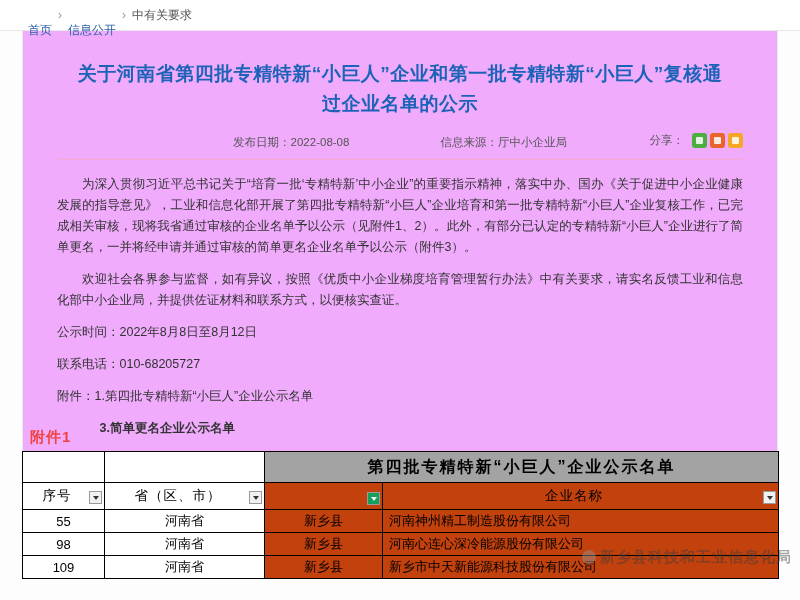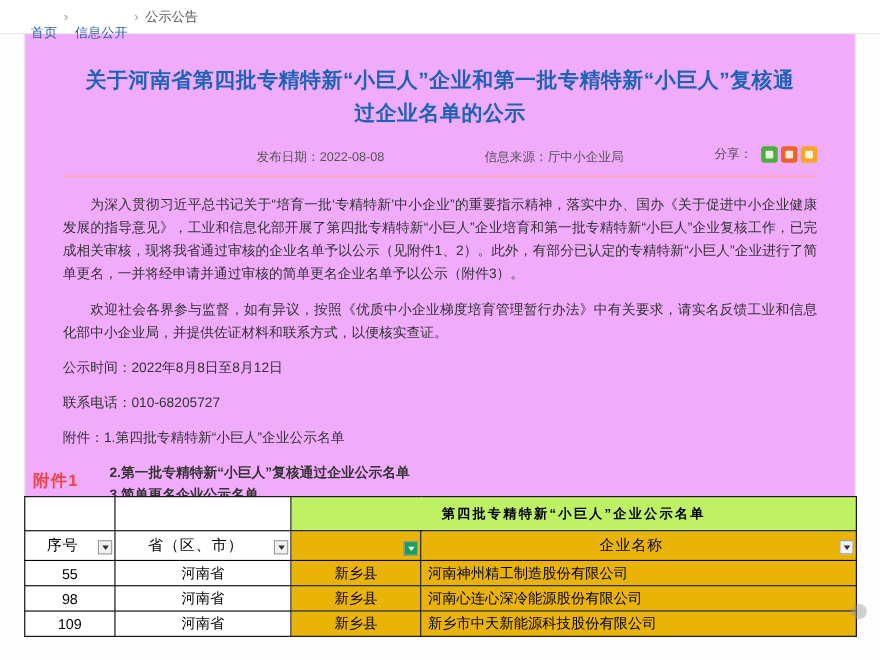--- a/index.html
+++ b/index.html
@@ -66,21 +66,21 @@
     margin: 10px 14px 16px 14px;
   }
 
   
   .meta {
     display: flex;
     align-items: flex-start;
     justify-content: center;
     font-size: 11.5px;
     color: #555;
-    border-bottom: 3px solid #f9a8d4;
+    border-bottom: 1px solid #f9a8d4;
     padding-bottom: 9px;
     position: relative;
     gap: 39px;
   }
   .meta .m-item {
     margin: 0 26px;
     white-space: nowrap;
   }
   .share {
     position: absolute;
@@ -171,27 +171,27 @@
   }
   table.sheet td {
     border: 1px solid #000;
     height: 22px;
     text-align: center;
     color: #000;
     padding: 0 2px;
     overflow: hidden;
     white-space: nowrap;
   }
-  .sheet .hl { background: #eab308; }
+  .sheet .hl { background: #c2410c; }
   .sheet .banner {
-    font-size: 12px;
+    font-size: 16px;
     font-weight: bold;
     letter-spacing: 2px;
     height: 30px;
-    background: #bef264;
+    background: #a3a3a3;
   }
   .sheet .hdr {
     font-weight: normal;
     font-size: 13.5px;
     letter-spacing: 1px;
     height: 26px;
   }
   .sheet .left-pad { text-align: left; padding-left: 6px; }
   .col-no     { width: 82px; }
   .col-prov   { width: 160px; }
@@ -243,21 +243,21 @@
 </head>
 <body>
 
 <div class="page">
 
   <div class="breadcrumb">
     <a href="#">首页</a>
     <span class="sep">›</span>
     <a href="#">信息公开</a>
     <span class="sep">›</span>
-    <span class="current">公示公告</span>
+    <span class="current">中有关要求</span>
   </div>
 
   <div class="article">
 
     <div class="title">关于河南省第四批专精特新“小巨人”企业和第一批专精特新“小巨人”复核通过企业名单的公示</div>
 
     <div class="meta">
       <span class="m-item">发布日期：2022-08-08</span>
       <span class="m-item">信息来源：厅中小企业局</span>
 
@@ -272,21 +272,20 @@
     <div class="body">
       <p>为深入贯彻习近平总书记关于“培育一批‘专精特新’中小企业”的重要指示精神，落实中办、国办《关于促进中小企业健康发展的指导意见》，工业和信息化部开展了第四批专精特新“小巨人”企业培育和第一批专精特新“小巨人”企业复核工作，已完成相关审核，现将我省通过审核的企业名单予以公示（见附件1、2）。此外，有部分已认定的专精特新“小巨人”企业进行了简单更名，一并将经申请并通过审核的简单更名企业名单予以公示（附件3）。</p>
       <p>欢迎社会各界参与监督，如有异议，按照《优质中小企业梯度培育管理暂行办法》中有关要求，请实名反馈工业和信息化部中小企业局，并提供佐证材料和联系方式，以便核实查证。</p>
       <p class="noindent">公示时间：2022年8月8日至8月12日</p>
       <p class="noindent">联系电话：010-68205727</p>
 
       <p class="noindent attach-head">
         <span>附件：</span><span>1.第四批专精特新“小巨人”企业公示名单</span>
       </p>
       <ul class="attach-list">
-        <li>2.第一批专精特新“小巨人”复核通过企业公示名单</li>
         <li>3.简单更名企业公示名单</li>
       </ul>
 
       <div class="sign-date">2002年8月8日</div>
     </div>
   </div>
 
   <div class="sheet-wrap">
     <div class="att-label">附件1</div>
 
@@ -338,16 +337,16 @@
           <td>109</td>
           <td>河南省</td>
           <td class="hl">新乡县</td>
           <td class="hl left-pad">新乡市中天新能源科技股份有限公司</td>
         </tr>
       </tbody>
     </table>
   </div>
 
   <div class="watermark">
-    <span class="logo-dot"></span>
+    <span class="logo-dot"></span><span>新乡县科技和工业信息化局</span>
   </div>
 
 </div>
 
 </body></html>

